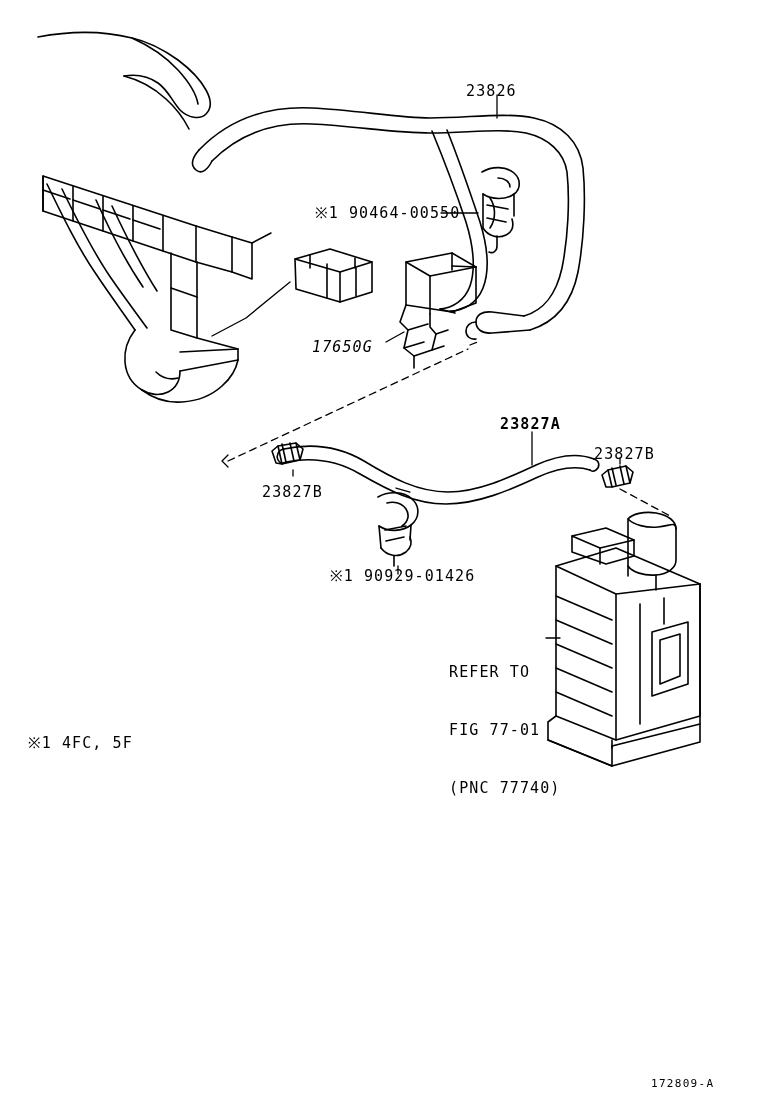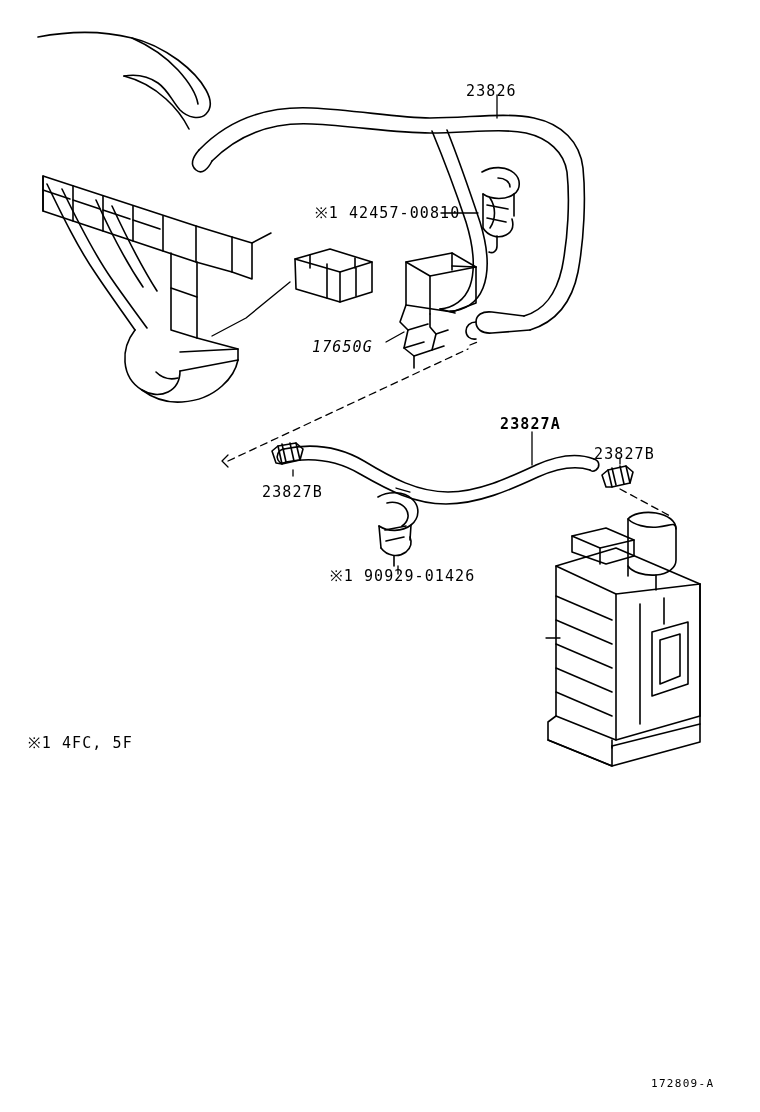--- a/index.html
+++ b/index.html
@@ -261,30 +261,35 @@
       <path d="M628 566 L 628 576"></path>
       <path d="M656 575 L 656 590"></path>
 
       <path d="M546 638 L 560 638" stroke-width="1.3"></path>
     </g>
 
   </svg>
 
   <div class="lbl" style="left:466px; top:82px;">23826</div>
 
-  <div class="lbl" style="left:315px; top:204px;">※1 42457-00810</div>
+  <div class="lbl" style="left:315px; top:204px;">※1 90464-00550</div>
 
   <div class="lbl" style="left:312px; top:338px;font-style:italic;">17650G</div>
 
   <div class="lbl" style="left:500px; top:415px;font-weight:bold;">23827A</div>
 
   <div class="lbl" style="left:594px; top:445px;">23827B</div>
 
   <div class="lbl" style="left:262px; top:483px;">23827B</div>
 
   <div class="lbl" style="left:330px; top:567px;">※1 90929-01426</div>
 
+  <div class="lbl multi" style="left:449px; top:625px;">
+    <div>REFER TO</div>
+    <div>FIG 77-01</div>
+    <div>(PNC 77740)</div>
+  </div>
 
   <div class="lbl" style="left:28px; top:702px;margin-top:32px;">※1 4FC, 5F</div>
 
   <div class="lbl footer" style="left:651px; top:1077px;">172809-A</div>
 
 </div>
 
 </body></html>

